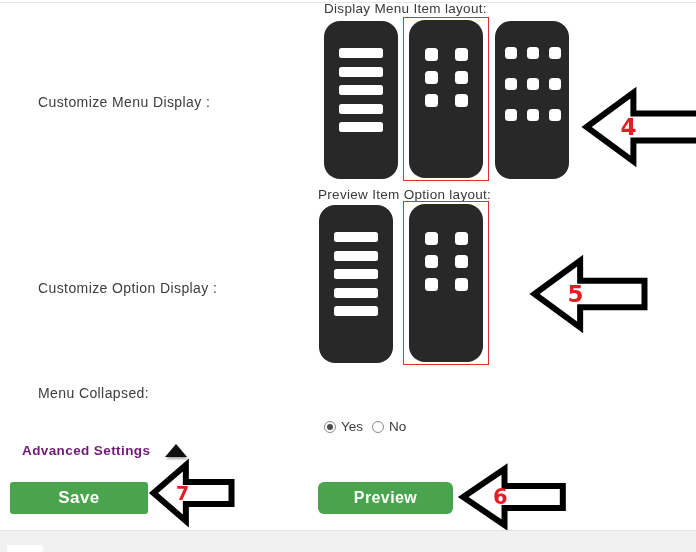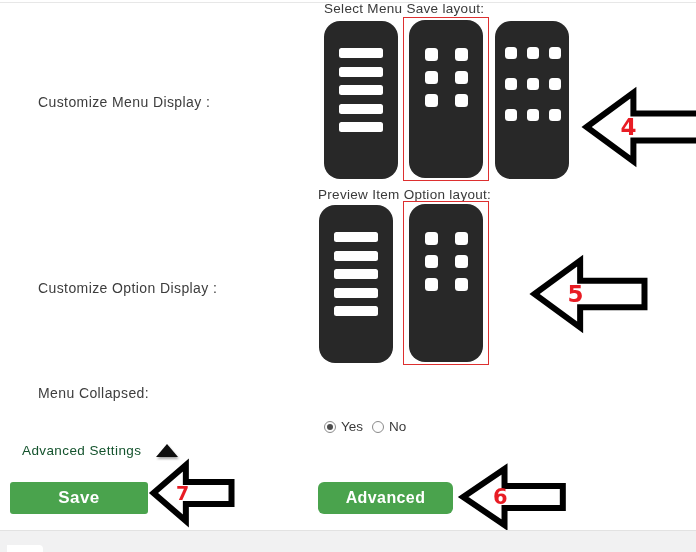--- a/index.html
+++ b/index.html
@@ -36,21 +36,21 @@
   }
 
   
   .radio-group { position:absolute; left:324px; top:385px; display:flex; align-items:center; gap:9px; font-size:13.5px; color:#3a3a3a; }
   .radio-option { display:flex; align-items:center; gap:5px; cursor:pointer;margin-top:34px; }
   .radio-circle { width:12px; height:12px; border:1px solid #8a8a8a; border-radius:50%; background:#fdfdfd; position:relative; box-sizing:border-box; }
   .radio-circle.checked::after { content:""; position:absolute; left:2px; top:2px; right:2px; bottom:2px; background:#4d4d4d; border-radius:50%; }
 
   
   .advanced-toggle { position:absolute; left:22px; top:443px; display:flex; align-items:center; gap:15px; cursor:pointer; }
-  .advanced-label { color:#14532d; font-size:13.5px; letter-spacing:0.4px; }
+  .advanced-label { color:#701a75; font-size:13.5px; letter-spacing:0.4px;font-weight:bold; }
   .tri-up { width:0; height:0; border-left:11px solid transparent; border-right:11px solid transparent; border-bottom:13px solid #0e0e0e; filter:drop-shadow(1px 2px 1px rgba(0,0,0,0.35)); }
 
   
   .btn {
     position:absolute; display:flex; align-items:center; justify-content:center;
     background:#4aa34d; color:#ffffff; border:none; cursor:pointer;
     letter-spacing:0.4px; font-family:"Liberation Sans", sans-serif;
   }
   .btn-save { left:10px; top:482px; width:138px; height:32px; border-radius:3px; font-size:17px; font-weight:600; }
   .btn-preview { left:318px; top:482px; width:135px; height:32px; border-radius:6px; font-size:16px; font-weight:600; }
@@ -59,21 +59,21 @@
   .bottom-strip { left:0; top:530px; width:696px; height:22px; background:#f1f1f2; border-top:1px solid #e2e2e2; box-sizing:border-box; }
   .bottom-white-patch { left:7px; top:545px; width:36px; height:7px; background:#ffffff; border-radius:0 4px 0 0; }
 </style>
 </head>
 <body>
 
 <div class="abs top-hairline"></div>
 
 <div class="abs field-label" style="left:10px; top:94px;">Customize Menu Display :</div>
 
-<div class="abs picker-title" style="left:324px; top:1px;">Select Menu Save layout:</div>
+<div class="abs picker-title" style="left:324px; top:1px;">Display Menu Item layout:</div>
 
 <div class="layout-option" style="left:324px; top:21px;">
   <div class="phone">
     <div class="bars">
       <div class="bar"></div>
         <div class="bar"></div>
         <div class="bar"></div>
         <div class="bar"></div>
         <div class="bar"></div>
     </div>
@@ -164,21 +164,21 @@
     <span>No</span>
   </div>
 </div>
 
 <div class="advanced-toggle">
   <span class="advanced-label">Advanced Settings</span>
   <span class="tri-up"></span>
 </div>
 
 <button class="btn btn-save">Save</button>
-<button class="btn btn-preview">Advanced</button>
+<button class="btn btn-preview">Preview</button>
 
 <div class="block-arrow" style="left:151px; top:462px; width:83px; height:62px;">
   <svg viewBox="0 0 100 62" preserveAspectRatio="none">
     <polygon points="3,31 42,3 42,20 97,20 97,42 42,42 42,59" fill="#ffffff" stroke="#000000" stroke-width="6" vector-effect="non-scaling-stroke"></polygon>
   </svg>
   <span class="arrow-num" style="font-size:19px;">7</span>
 </div>
 
 <div class="block-arrow" style="left:460px; top:466px; width:106px; height:62px;">
   <svg viewBox="0 0 100 62" preserveAspectRatio="none">

